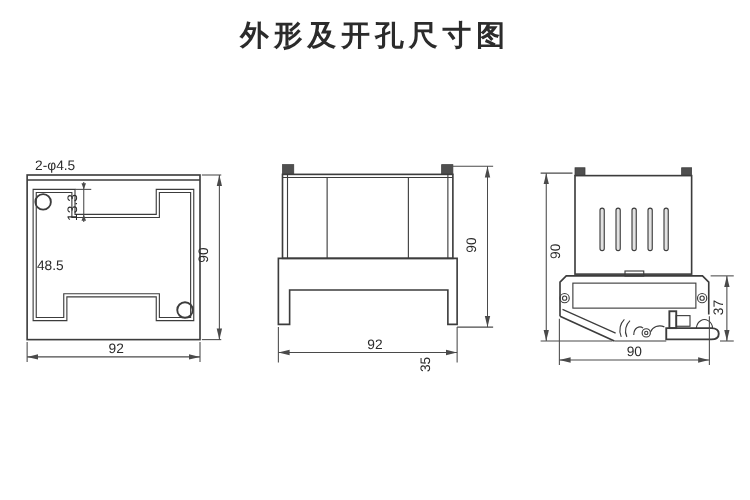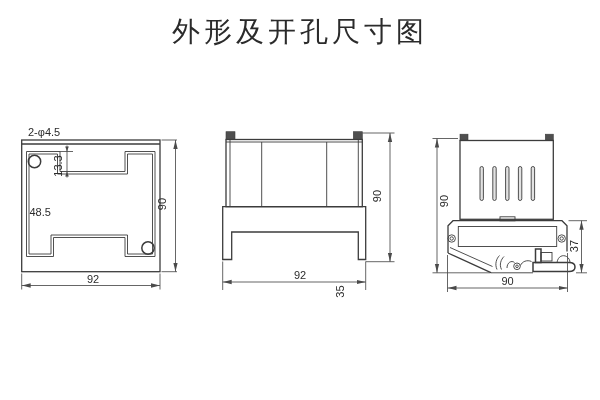--- a/index.html
+++ b/index.html
@@ -1,21 +1,21 @@
 <!DOCTYPE html>
 <html style="--line: #3c3c3c; --dim: #4a4a4a; --text: #2b2b2b; --tab_fill: #4f4f4f; --slot_fill: #e2e2e2; --background: #ffffff;"><head>
 <meta charset="utf-8">
 <style>
   html,body{margin:0;padding:0;background:#fff;}
   .canvas{position:relative;width:600px;height:400px;background:var(--background,#fff);overflow:hidden;}
   .title{
     position:absolute;top:13px;left:0;right:0;
     text-align:center;
     font-family:"DejaVu Serif","Liberation Serif",serif;
-    font-size:28px;font-weight:400;letter-spacing:4px;
+    font-size:23px;font-weight:700;letter-spacing:4px;
     color:var(--text,#111);
   }
   svg.drawing{position:absolute;left:0;top:0;}
   svg .ol{stroke:var(--line,#3c3c3c);stroke-width:1.3;fill:none;stroke-linejoin:miter;}
   svg .tl{stroke:var(--line,#3c3c3c);stroke-width:0.9;fill:none;}
   svg .hl{stroke:var(--line,#3c3c3c);stroke-width:1.5;fill:none;}
   svg .dim{stroke:var(--dim,#4a4a4a);stroke-width:0.85;fill:none;}
   svg .tab{fill:var(--tab_fill,#4f4f4f);stroke:var(--line,#3c3c3c);stroke-width:0.6;}
   svg .slot{fill:var(--slot_fill,#e2e2e2);stroke:var(--line,#3c3c3c);stroke-width:0.9;}
   svg .arr{fill:var(--dim,#4a4a4a);stroke:none;}

